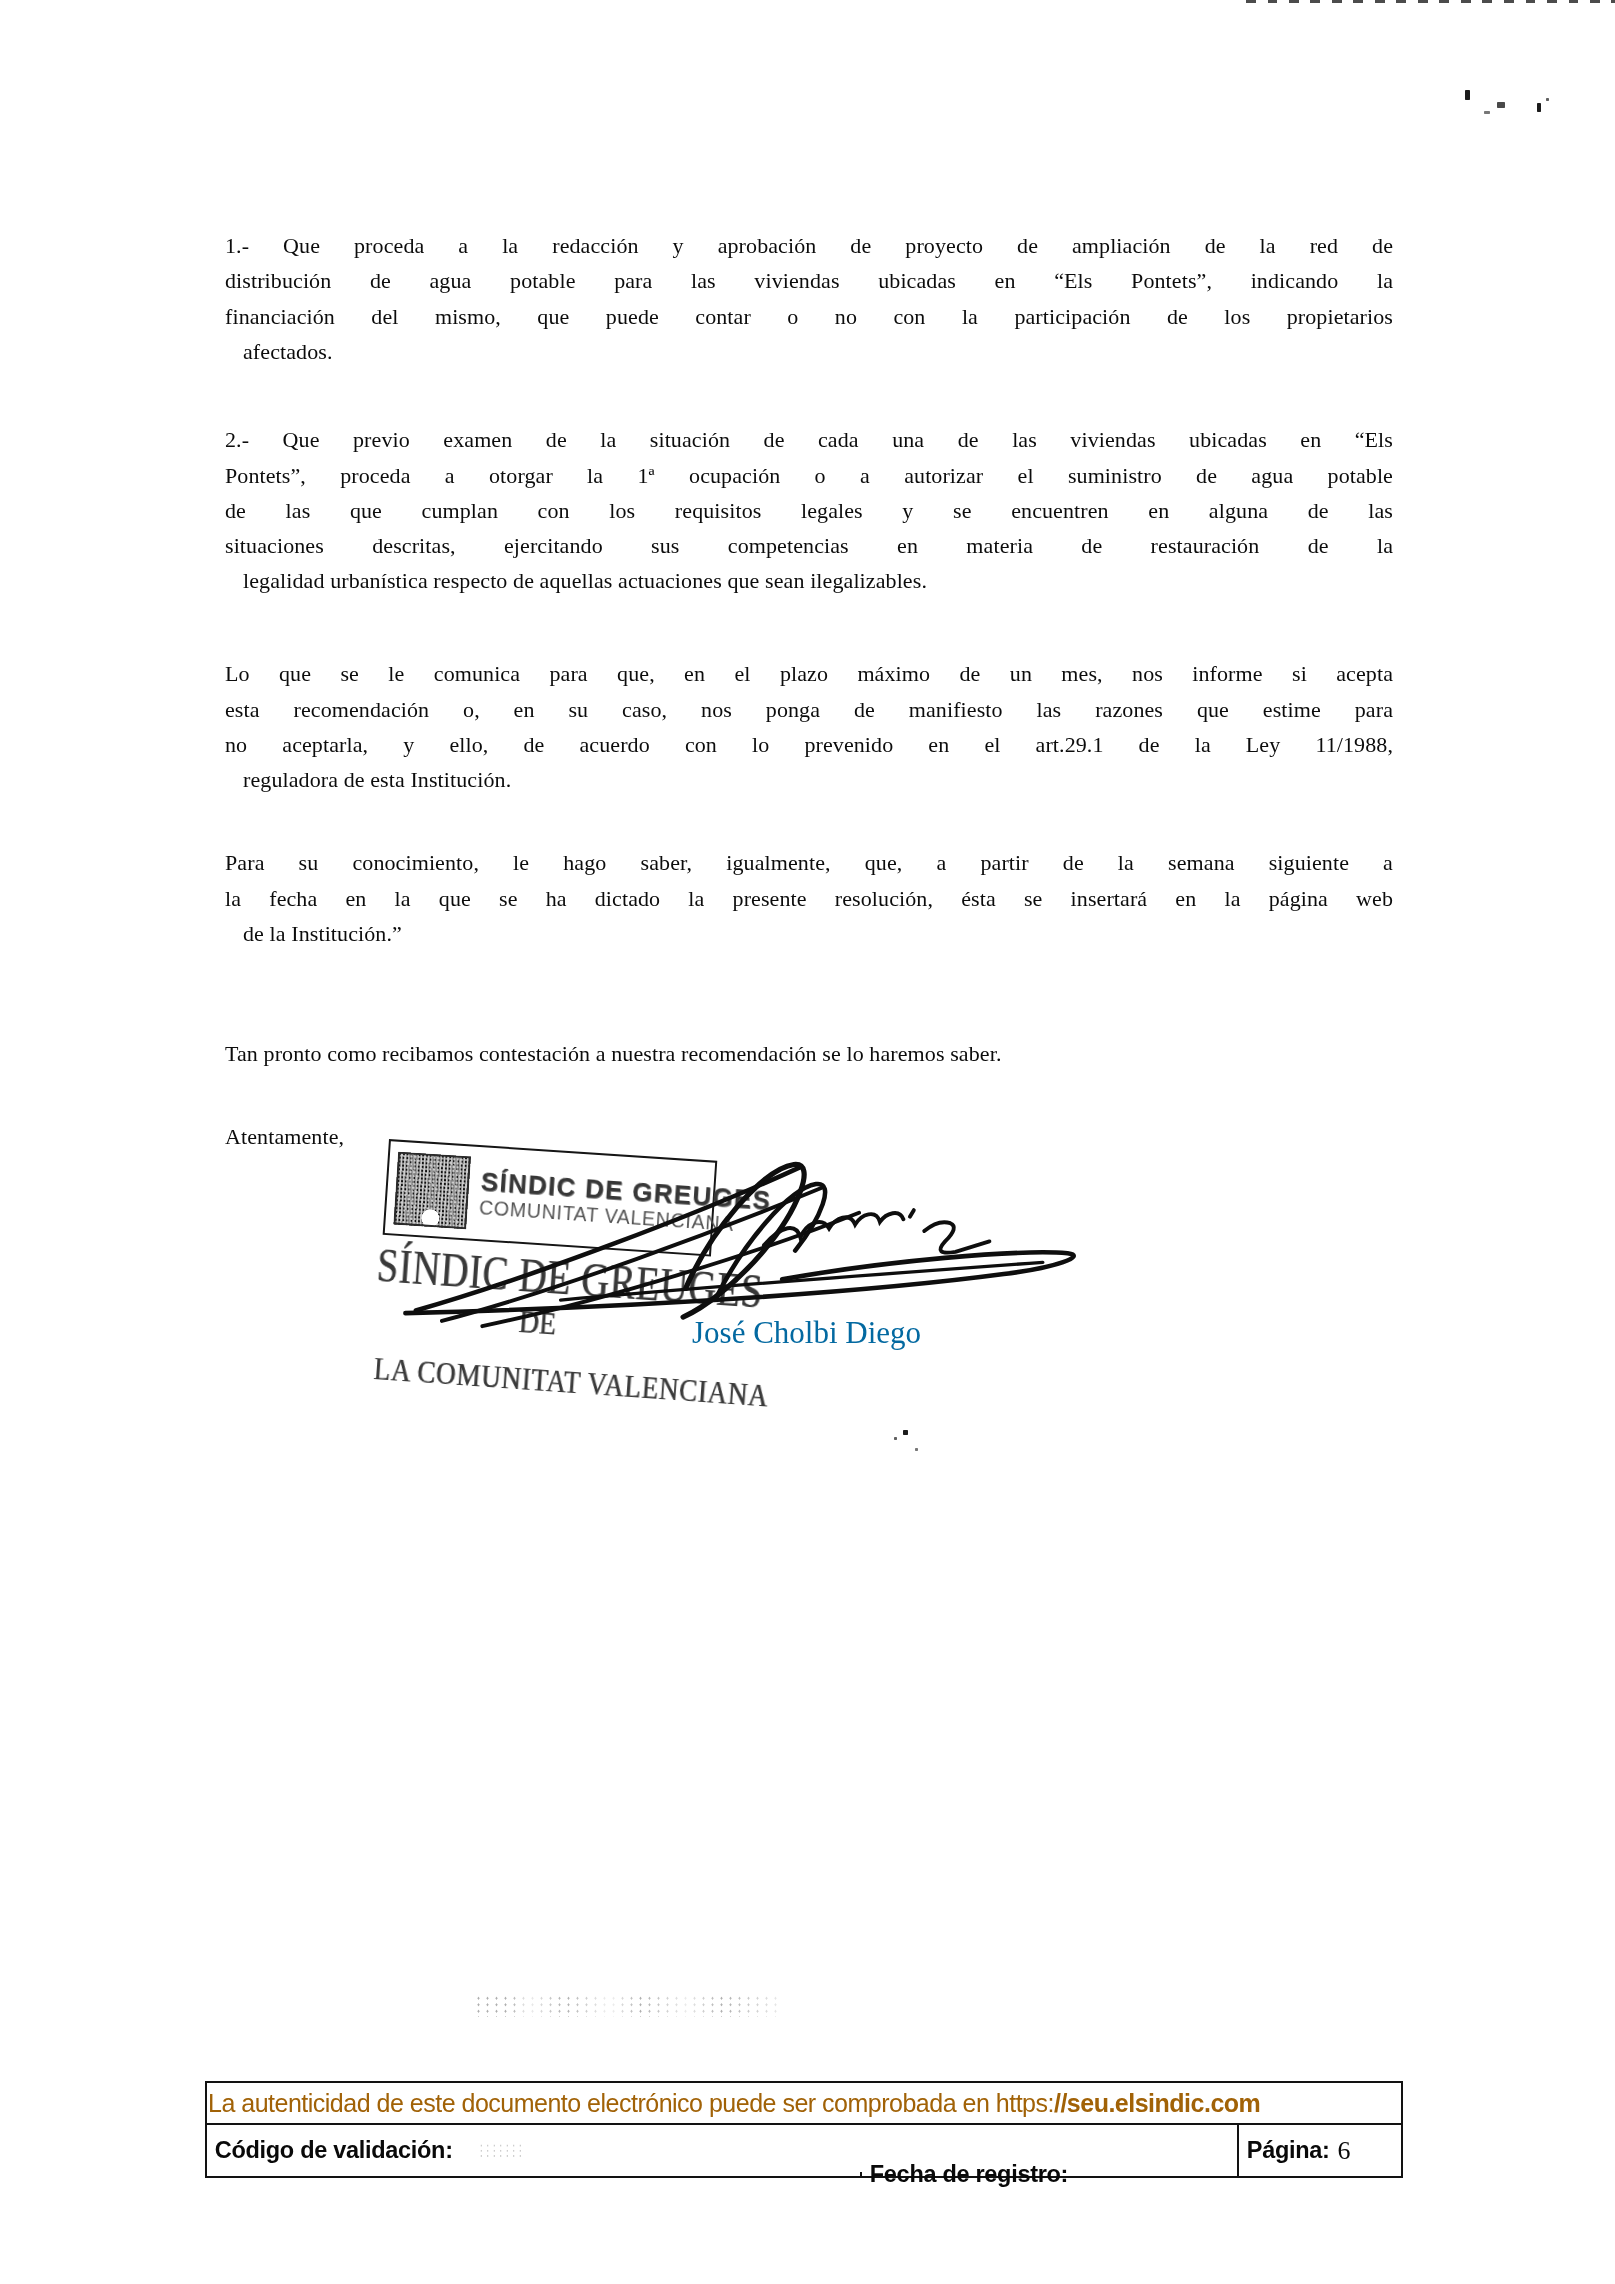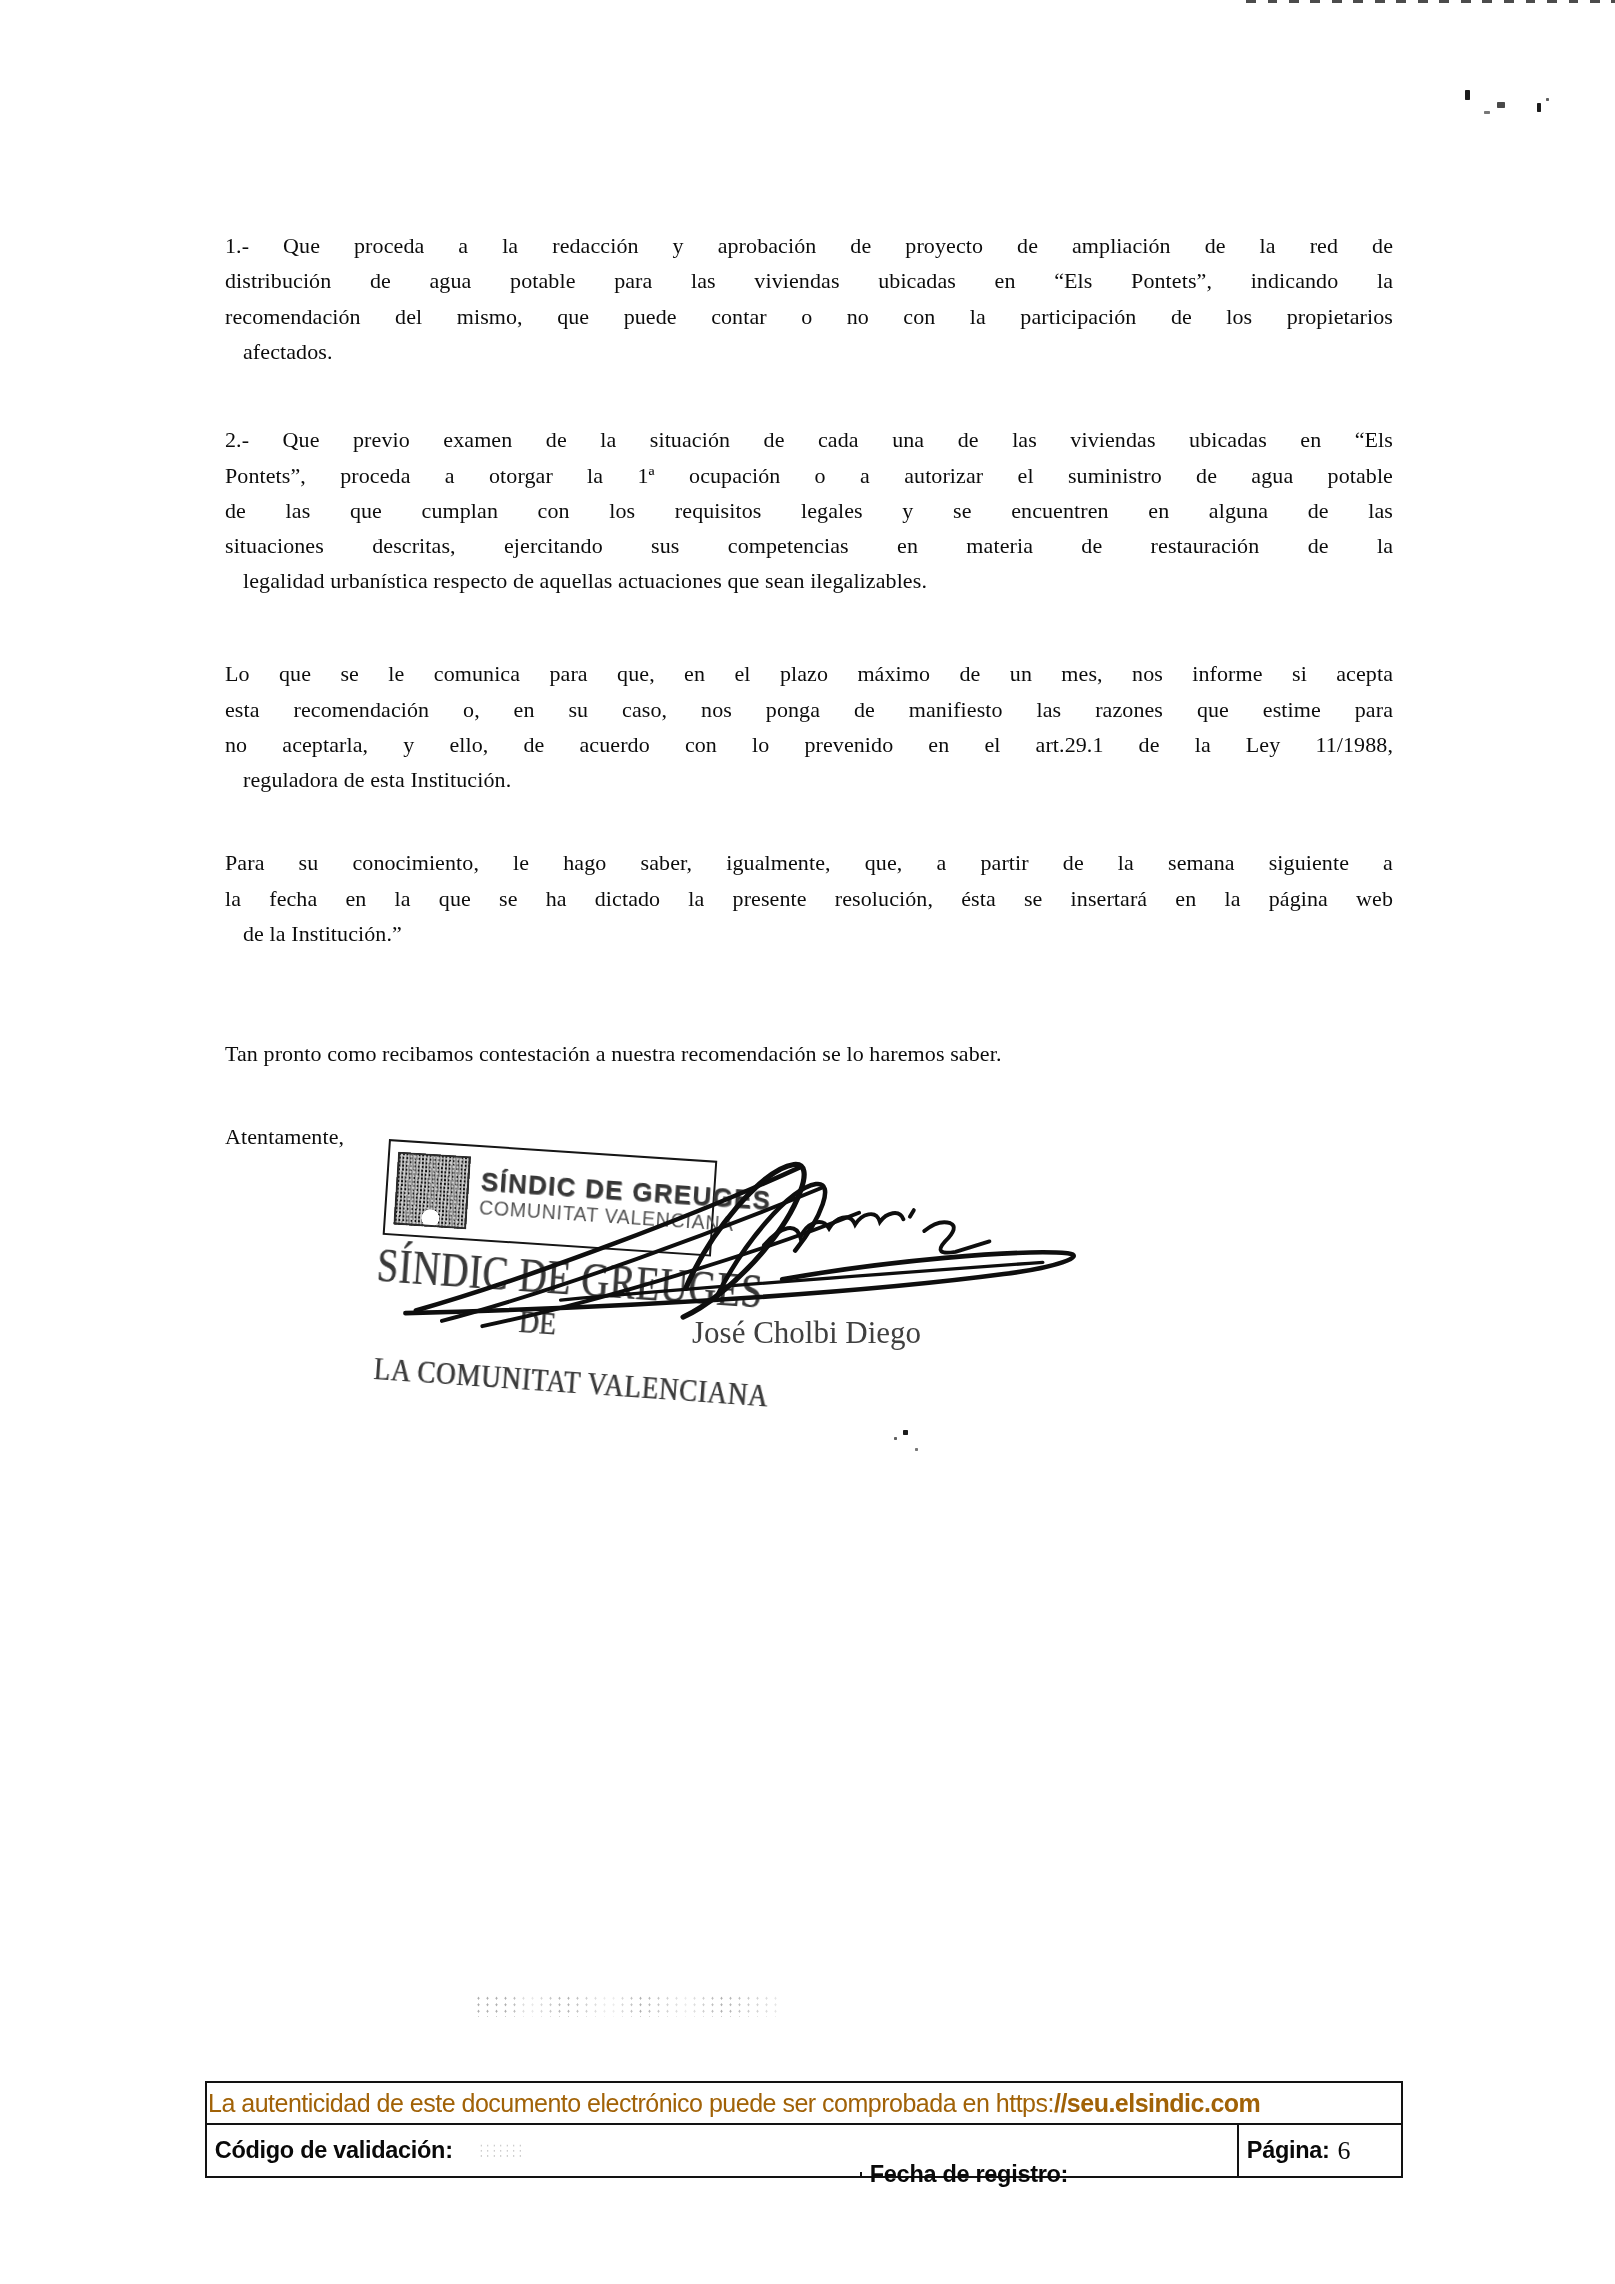--- a/index.html
+++ b/index.html
@@ -66,21 +66,21 @@
     color:#242424;opacity:.9;white-space:nowrap;
     transform-origin:left top;
     text-shadow:0.7px 0 0 #565656;
     filter:blur(0.2px);
     z-index:3;
   }
   #stamp-l1{left:379px;top:1236px;font-size:47px;transform:rotate(4deg) scaleX(.82) scaleY(1.05);letter-spacing:0.7px;}
   #stamp-l2{left:520px;top:1304px;font-size:31px;transform:rotate(4deg) scaleX(.9);}
   #stamp-l3{left:375px;top:1351px;font-size:31px;transform:rotate(4deg) scaleX(.88);letter-spacing:0.7px;}
   
-  .typed{position:absolute;font-size:31px;color:#404040;white-space:nowrap;z-index:1;}
+  .typed{position:absolute;font-size:31px;color:#0369a1;white-space:nowrap;z-index:1;}
   #signer-name{left:692px;top:1315px;}
   #signer-title{left:495px;top:1364px;}
   
   #sig{position:absolute;left:365px;top:1133px;z-index:5;}
   #sig path{fill:none;stroke:#0e0e0e;stroke-linecap:round;}
   
   .f-table{
     position:absolute;left:205px;top:2081px;width:1198px;
     border:2.6px solid #121212;box-sizing:border-box;
     font-family:"Liberation Sans","DejaVu Sans",sans-serif;
@@ -128,21 +128,21 @@
   <div class="top-dash"></div>
   <div class="speck" style="left:1465px;top:90px;width:4.6px;height:10.4px;"></div>
   <div class="speck" style="left:1497px;top:102px;width:7.8px;height:5.9px;opacity:.8;"></div>
   <div class="speck" style="left:1484px;top:111px;width:5.9px;height:2.6px;opacity:.6;"></div>
   <div class="speck" style="left:1537px;top:103px;width:3.9px;height:9px;"></div>
   <div class="speck" style="left:1546px;top:98px;width:2.6px;height:2.6px;opacity:.7;"></div>
 
   <div>
     <div class="bl" style="top:228px">1.- Que proceda a la redacción y aprobación de proyecto de ampliación de la red de</div>
     <div class="bl" style="top:263px">distribución de agua potable para las viviendas ubicadas en “Els Pontets”, indicando la</div>
-    <div class="bl" style="top:299px">recomendación del mismo, que puede contar o no con la participación de los propietarios</div>
+    <div class="bl" style="top:299px">financiación del mismo, que puede contar o no con la participación de los propietarios</div>
     <div class="bl last" style="top:334px">afectados.</div>
 
     <div class="bl" style="top:422px">2.- Que previo examen de la situación de cada una de las viviendas ubicadas en “Els</div>
     <div class="bl" style="top:458px">Pontets”, proceda a otorgar la 1ª ocupación o a autorizar el suministro de agua potable</div>
     <div class="bl" style="top:493px">de las que cumplan con los requisitos legales y se encuentren en alguna de las</div>
     <div class="bl" style="top:528px">situaciones descritas, ejercitando sus competencias en materia de restauración de la</div>
     <div class="bl last" style="top:563px">legalidad urbanística respecto de aquellas actuaciones que sean ilegalizables.</div>
 
     <div class="bl" style="top:656px">Lo que se le comunica para que, en el plazo máximo de un mes, nos informe si acepta</div>
     <div class="bl" style="top:692px">esta recomendación o, en su caso, nos ponga de manifiesto las razones que estime para</div>

